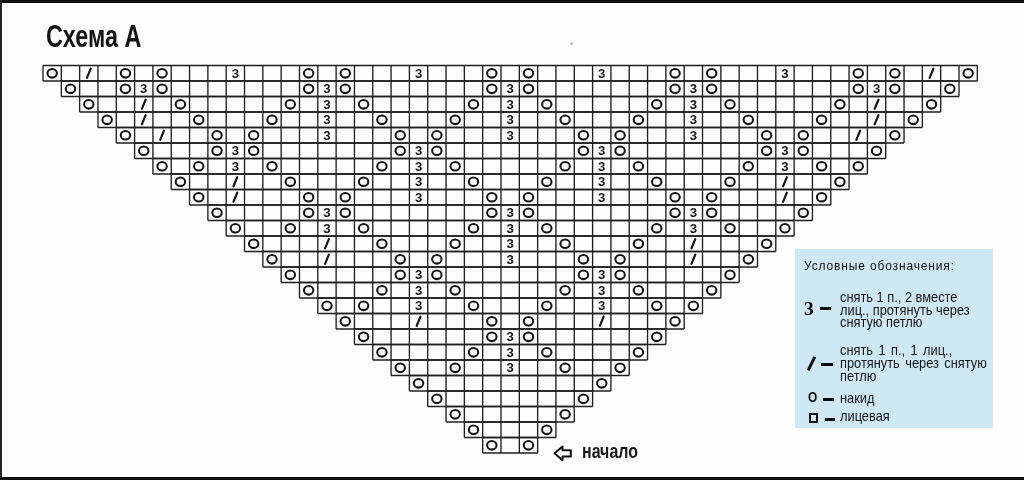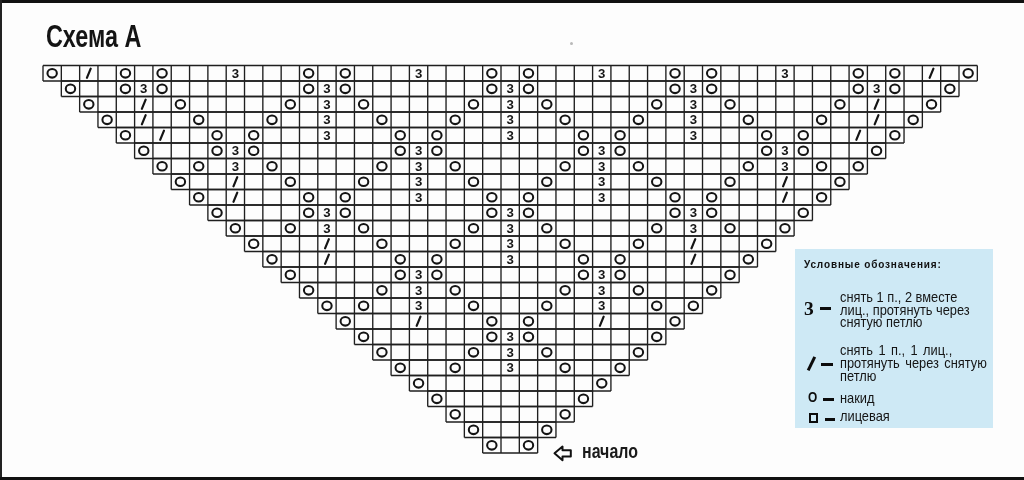--- a/index.html
+++ b/index.html
@@ -6,21 +6,21 @@
  font-family:"Liberation Sans",sans-serif;}
 .abs{position:absolute;}
 #topline{left:0;top:0;width:1024px;height:2.5px;background:#111;}
 #leftline{left:0;top:0;width:1.8px;height:480px;background:#222;}
 #botline{left:0;top:477px;width:1024px;height:3px;background:#111;}
 #title{left:46px;top:17.6px;font-size:32px;font-weight:bold;color:#141414;
  transform:scaleX(0.73);transform-origin:0 0;white-space:nowrap;}
 #nachalo{left:582px;top:439.2px;font-size:21px;font-weight:bold;color:#1a1a1a;
  transform:scaleX(0.76);transform-origin:0 0;white-space:nowrap;}
 #legend{left:795px;top:249px;width:198px;height:179px;background:#cee9f5;}
-#ltitle{left:804px;top:259.3px;font-size:10px;font-weight:bold;color:#101010;
+#ltitle{left:804px;top:259.3px;font-size:12px;font-weight:normal;color:#101010;
  letter-spacing:0.85px;white-space:nowrap;}
 .ltxt{font-size:15px;color:#151515;line-height:12.7px;white-space:nowrap;
  transform:scaleX(0.855);transform-origin:0 0;}
 #lt1{left:840px;top:290.8px;}
 #lt2{left:840px;top:344.2px;word-spacing:2.2px;}
 #lt3{left:840px;top:392.4px;}
 #lt4{left:840px;top:410.4px;}
 .dash{height:3px;background:#0c0c0c;width:13px;}
 #d1{left:819.8px;top:306.8px;width:11.6px;height:3.4px;}
 #d2{left:821.4px;top:363.3px;width:11.7px;height:3px;}

